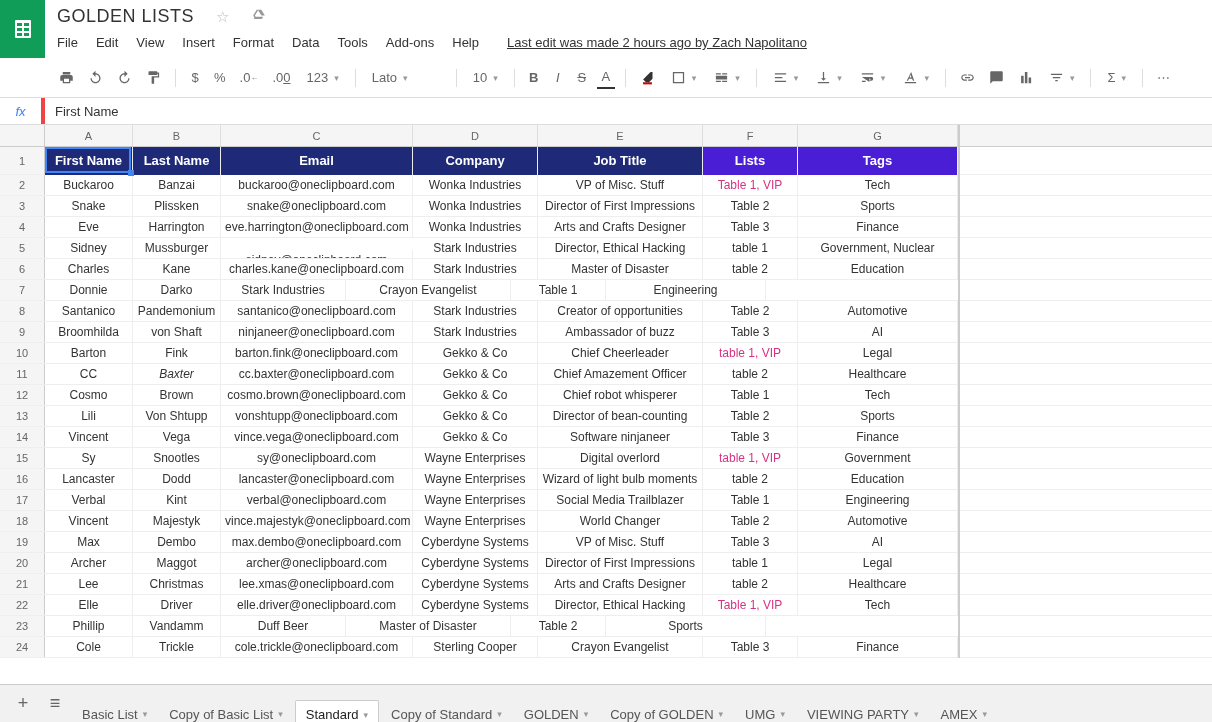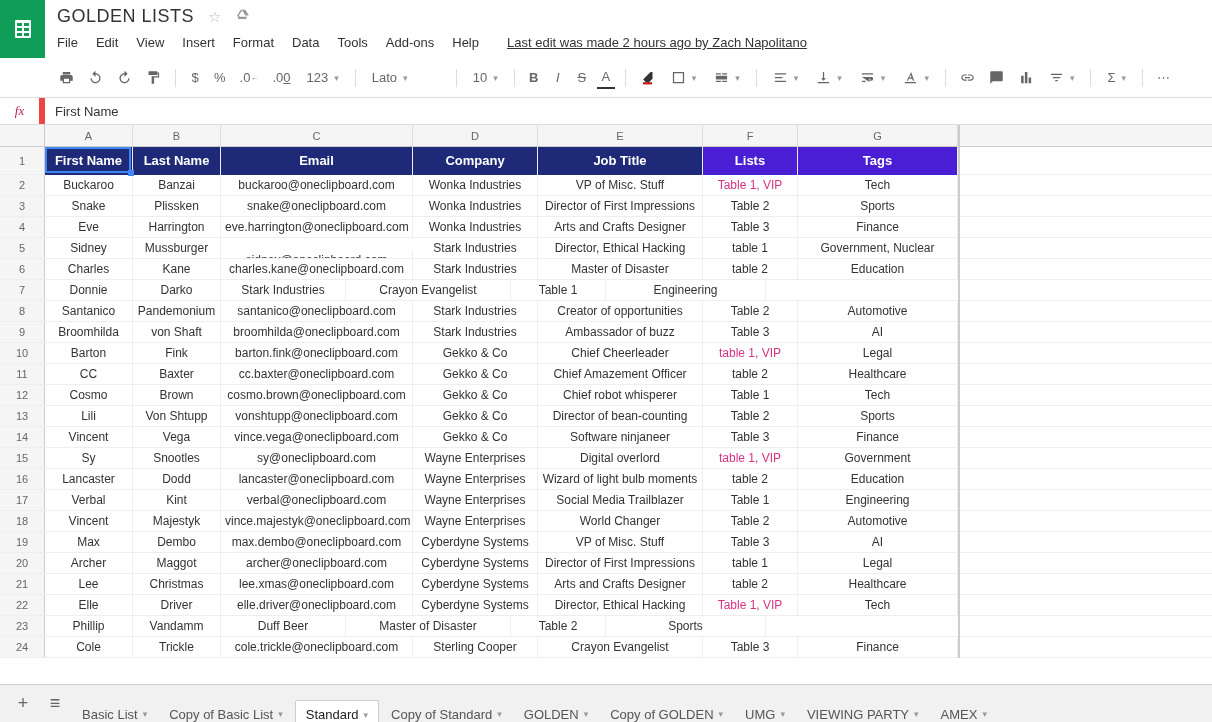--- a/index.html
+++ b/index.html
@@ -3,37 +3,37 @@
 <meta charset="utf-8">
 <style>
   * { margin: 0; padding: 0; box-sizing: border-box; }
   body { font-family: Arial, sans-serif; font-size: 13px; color: #333; background: #fff; width: 1212px; height: 722px; overflow: hidden; position: relative; }
   
   .top-area { display: flex; }
   .logo-box { width: 45px; height: 58px; background: #0f9d58; display: flex; align-items: center; justify-content: center; }
   .logo-box svg { width: 24px; height: 24px; }
   
   .title-area { flex: 1; padding: 6px 10px 0 12px; }
-  .title-row { display: flex; align-items: center; gap: 14px; }
+  .title-row { display: flex; align-items: center; gap: 22px; }
   .doc-title { font-size: 18px; color: #333; letter-spacing: 0.5px; }
   .star-icon { color: #bbb; font-size: 15px; cursor: pointer; }
   .drive-icon { color: #888; font-size: 14px; cursor: pointer; }
   
   .menubar { display: flex; gap: 18px; margin-top: 8px; align-items: center; }
   .menubar span { color: #333; font-size: 13px; cursor: pointer; }
   .last-edit { color: #777; text-decoration: underline; margin-left: 10px; cursor: pointer; }
   
   .toolbar { display: flex; align-items: center; gap: 6px; padding: 8px 10px 8px 55px; border-bottom: 1px solid #ddd; color: #666; font-size: 13px; }
   .tb-item { padding: 3px 4px; cursor: pointer; display: inline-flex; align-items: center; justify-content: center; min-width: 18px; }
   .tb-sep { width: 1px; height: 18px; background: #ddd; margin: 0 4px; }
   .tb-drop { display: inline-flex; align-items: center; gap: 3px; padding: 3px 6px; cursor: pointer; }
   .tb-drop::after { content: "▾"; font-size: 9px; color: #999; margin-left: 3px; }
   
   .formula-bar { display: flex; align-items: center; border-bottom: 1px solid #ddd; height: 27px; }
-  .fx { width: 45px; text-align: center; font-style: italic; color: #be185d; font-size: 13px; border-right: 6px solid #ef4444; height: 100%; display:flex; align-items:center; justify-content:center;font-family:Liberation Serif, serif;}
+  .fx { width: 45px; text-align: center; font-style: italic; color: #3b82f6; font-size: 13px; border-right: 4px solid #ef4444; height: 100%; display:flex; align-items:center; justify-content:center;}
   .formula-input { flex: 1; padding: 0 10px; font-size: 13px; color: #333; }
   
   .grid-container { position: relative; overflow: hidden; }
   
   .col-headers { display: flex; height: 22px; background: #f5f5f5; border-bottom: 1px solid #ccc; }
   .corner { width: 45px; background: #f5f5f5; border-right: 1px solid #ccc; }
   .col-h { text-align: center; font-size: 11px; color: #666; border-right: 1px solid #ddd; line-height: 22px; background: #f5f5f5; }
   
   .data-rows { }
   .row { display: flex; height: 21px; border-bottom: 1px solid #eee; }
@@ -300,40 +300,40 @@
         <div class="cell c-C" style="width: 192px;">santanico@oneclipboard.com</div>
         <div class="cell c-D" style="width: 125px;">Stark Industries</div>
         <div class="cell c-E" style="width: 165px;">Creator of opportunities</div>
         <div class="cell c-F" style="width: 95px;">Table 2</div>
         <div class="cell c-G" style="width: 160px;">Automotive</div>
       </div>
       <div class="row">
         <div class="row-h">9</div>
         <div class="cell c-A" style="width: 88px;">Broomhilda</div>
         <div class="cell c-B" style="width: 88px;">von Shaft</div>
-        <div class="cell c-C" style="width: 192px;">broomhilda@oneclipboard.com</div>
+        <div class="cell c-C" style="width: 192px;">ninjaneer@oneclipboard.com</div>
         <div class="cell c-D" style="width: 125px;">Stark Industries</div>
         <div class="cell c-E" style="width: 165px;">Ambassador of buzz</div>
         <div class="cell c-F" style="width: 95px;">Table 3</div>
         <div class="cell c-G" style="width: 160px;">AI</div>
       </div>
       <div class="row">
         <div class="row-h">10</div>
         <div class="cell c-A" style="width: 88px;">Barton</div>
         <div class="cell c-B" style="width: 88px;">Fink</div>
         <div class="cell c-C" style="width: 192px;">barton.fink@oneclipboard.com</div>
         <div class="cell c-D" style="width: 125px;">Gekko &amp; Co</div>
         <div class="cell c-E" style="width: 165px;">Chief Cheerleader</div>
         <div class="cell c-F vip" style="width: 95px;">table 1, VIP</div>
         <div class="cell c-G" style="width: 160px;">Legal</div>
       </div>
       <div class="row">
         <div class="row-h">11</div>
         <div class="cell c-A" style="width: 88px;">CC</div>
-        <div class="cell c-B" style="width: 88px;">Baxter</div>
+        <div class="cell c-B" style="width: 88px; font-style: italic;">Baxter</div>
         <div class="cell c-C" style="width: 192px;">cc.baxter@oneclipboard.com</div>
         <div class="cell c-D" style="width: 125px;">Gekko &amp; Co</div>
         <div class="cell c-E" style="width: 165px;">Chief Amazement Officer</div>
         <div class="cell c-F" style="width: 95px;">table 2</div>
         <div class="cell c-G" style="width: 160px;">Healthcare</div>
       </div>
       <div class="row">
         <div class="row-h">12</div>
         <div class="cell c-A" style="width: 88px;">Cosmo</div>
         <div class="cell c-B" style="width: 88px;">Brown</div>

